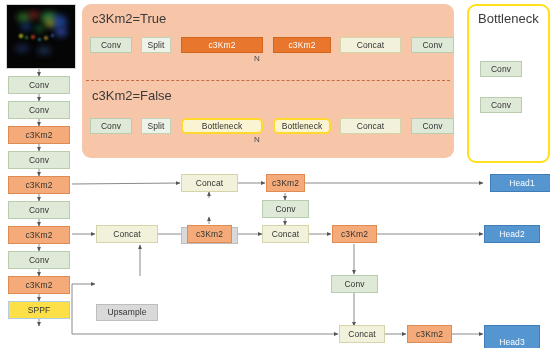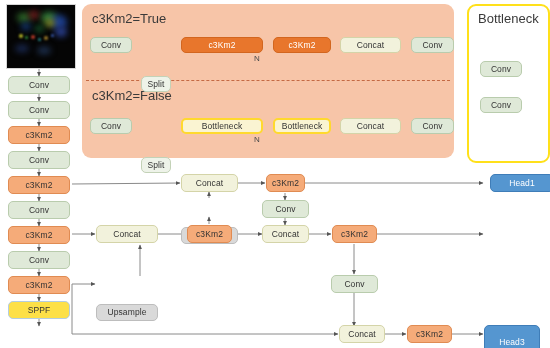--- a/index.html
+++ b/index.html
@@ -7,32 +7,32 @@
     position:relative;width:550px;height:348px;
     background:#ffffff;
     font-family:"Liberation Sans", sans-serif;
     overflow:hidden;
   }
   
   .node{
     position:absolute;
     box-sizing:border-box;
     display:flex;align-items:center;justify-content:center;
-    border-radius:5px;
+    border-radius:0;
     font-size:8.5px;
     line-height:1;
     color:#333333;
     white-space:nowrap;
     letter-spacing:.1px;
   }
   .n-conv   {background:#dfe9d8;border:1px solid #b9ccad;}
   .n-c3km2  {background:#f5ab79;border:1px solid #e08b52;}
   .n-c3km2d {background:#e8762c;border:1px solid #d2661f;color:#ffffff;}
   .n-concat {background:#f2f2dc;border:1px solid #d4d4a8;}
-  .n-split  {background:#eef3e9;border:1px solid #c3d2b7;margin-top:39px;}
+  .n-split  {background:#eef3e9;border:1px solid #c3d2b7;}
   .n-up     {background:#d9d9d9;border:1px solid #bdbdbd;margin-top:28px;}
   .n-sppf   {background:#fde047;border:1px solid #b4cde0;}
   .n-c2psa  {background:#dcd9ee;border:1px solid #b6b1dd;}
   .n-head   {background:#5596d0;border:1px solid #3f7db8;color:#ffffff;}
   .n-bottle {background:#faf4d2;border:2px solid #ffd92e;border-radius:5px;}
   .n-plainconv{background:#dfe9d8;border:1px solid #b9ccad;}
 
   
   .panel-module{
     position:absolute;
@@ -219,20 +219,21 @@
   <div class="node n-concat" style="left:96px;top:225px;width:62px;height:18px;">Concat</div>
   <div class="node n-c3km2" style="left:187px;top:225px;width:45px;height:18px;">c3Km2</div>
   <div class="node n-concat" style="left:262px;top:225px;width:47px;height:18px;">Concat</div>
   <div class="node n-c3km2" style="left:332px;top:225px;width:45px;height:18px;">c3Km2</div>
   <div class="node n-up" style="left:96px;top:276px;width:62px;height:17px;">Upsample</div>
   <div class="node n-conv" style="left:331px;top:275px;width:47px;height:18px;">Conv</div>
   <div class="node n-concat" style="left:339px;top:325px;width:46px;height:18px;">Concat</div>
   <div class="node n-c3km2" style="left:407px;top:325px;width:45px;height:18px;">c3Km2</div>
 
   <div class="node n-head" style="left:484px;top:174px;width:64px;height:18px;margin-left:6px;">Head1</div>
+  <div class="node n-head" style="left:484px;top:225px;width:56px;height:18px;">Head2</div>
   <div class="node n-head" style="left:484px;top:325px;width:56px;height:34px;">Head3</div>
 
   <div class="panel-module" style="left:82px;top:4px;width:372px;height:154px;"></div>
 
   <div class="panel-title" style="left:92px;top:11px;">c3Km2=True</div>
   <div class="divider-dashed" style="left:86px;top:80px;width:364px;"></div>
   <div class="panel-title" style="left:92px;top:88px;">c3Km2=False</div>
 
   <div class="node n-conv" style="left:90px;top:37px;width:42px;height:16px;">Conv</div>
   <div class="node n-split" style="left:141px;top:37px;width:30px;height:16px;">Split</div>

